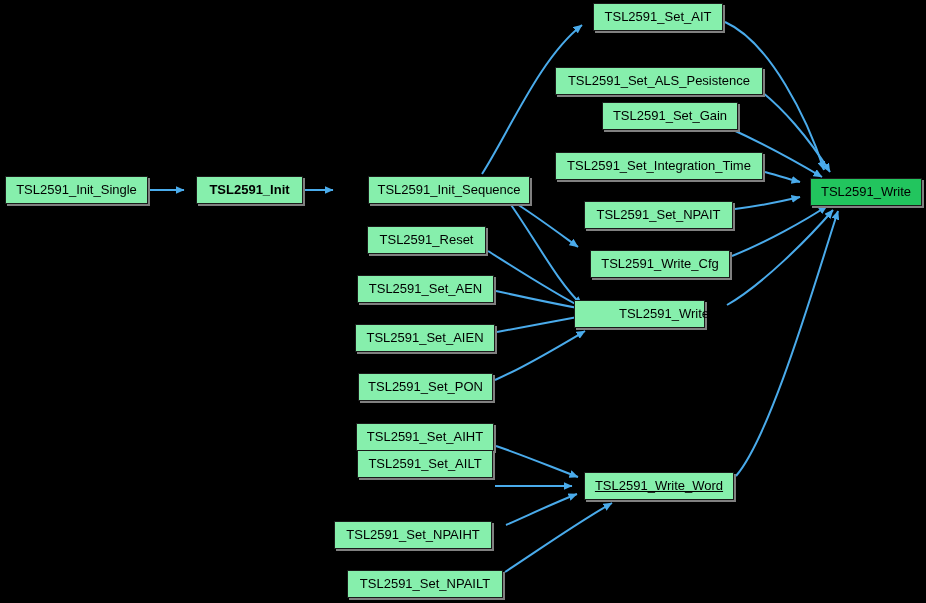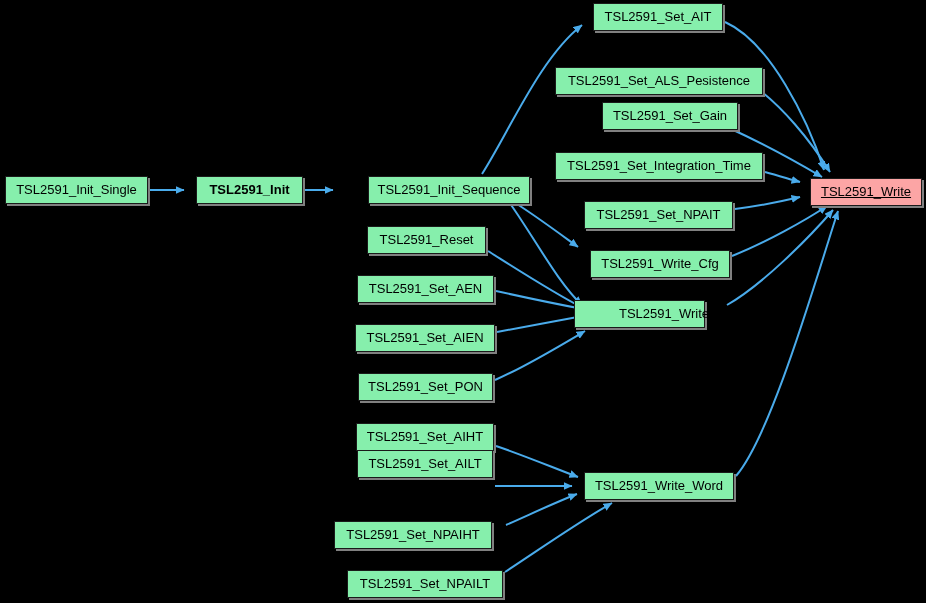--- a/index.html
+++ b/index.html
@@ -19,21 +19,21 @@
     border:1px solid #1a1a1a;
     box-shadow:2px 2px 0 0 #808080;
     color:#000000;
     font-size:13px;
     line-height:26px;
     text-align:center;
     white-space:nowrap;
     height:28px;
     letter-spacing:0px;
   }
-  .node.highlight{background:#fca5a5;text-decoration:underline;}
+  .node.highlight{background:#22c55e;}
 </style>
 </head>
 <body>
 
 <div id="canvas">
   <svg id="edges" xmlns="http://www.w3.org/2000/svg" viewBox="0 0 926 603">
     <defs>
       <marker id="arrowhead" markerWidth="9" markerHeight="8" refX="8.5" refY="4" orient="auto" markerUnits="userSpaceOnUse">
         <path d="M0,0 L9,4 L0,8 z" fill="#4aabeb"></path>
       </marker>
@@ -74,16 +74,16 @@
       <div class="node" style="left: 357px; top: 450px; width: 136px;"><span>TSL2591_Set_AILT</span></div>
       <div class="node" style="left: 334px; top: 521px; width: 158px;"><span>TSL2591_Set_NPAIHT</span></div>
       <div class="node" style="left: 347px; top: 570px; width: 156px;"><span>TSL2591_Set_NPAILT</span></div>
       <div class="node" style="left: 593px; top: 3px; width: 130px;"><span>TSL2591_Set_AIT</span></div>
       <div class="node" style="left: 555px; top: 52px; width: 208px; margin-top: 15px;"><span>TSL2591_Set_ALS_Pesistence</span></div>
       <div class="node" style="left: 591px; top: 102px; width: 136px; margin-left: 11px;"><span>TSL2591_Set_Gain</span></div>
       <div class="node" style="left: 555px; top: 152px; width: 208px;"><span>TSL2591_Set_Integration_Time</span></div>
       <div class="node" style="left: 584px; top: 201px; width: 149px;"><span>TSL2591_Set_NPAIT</span></div>
       <div class="node" style="left: 590px; top: 250px; width: 140px;"><span>TSL2591_Write_Cfg</span></div>
       <div class="node" style="left: 574px; top: 300px; width: 131px; padding-left: 44px;"><span>TSL2591_Write_En</span></div>
-      <div class="node" style="left: 584px; top: 472px; width: 150px;"><span>TSL2591_Write_Word</span></div>
+      <div class="node" style="left: 584px; top: 472px; width: 150px; text-decoration: underline;"><span>TSL2591_Write_Word</span></div>
       <div class="node highlight" style="left: 810px; top: 178px; width: 112px;"><span>TSL2591_Write</span></div>
     </div>
 </div>
 
 </body></html>

